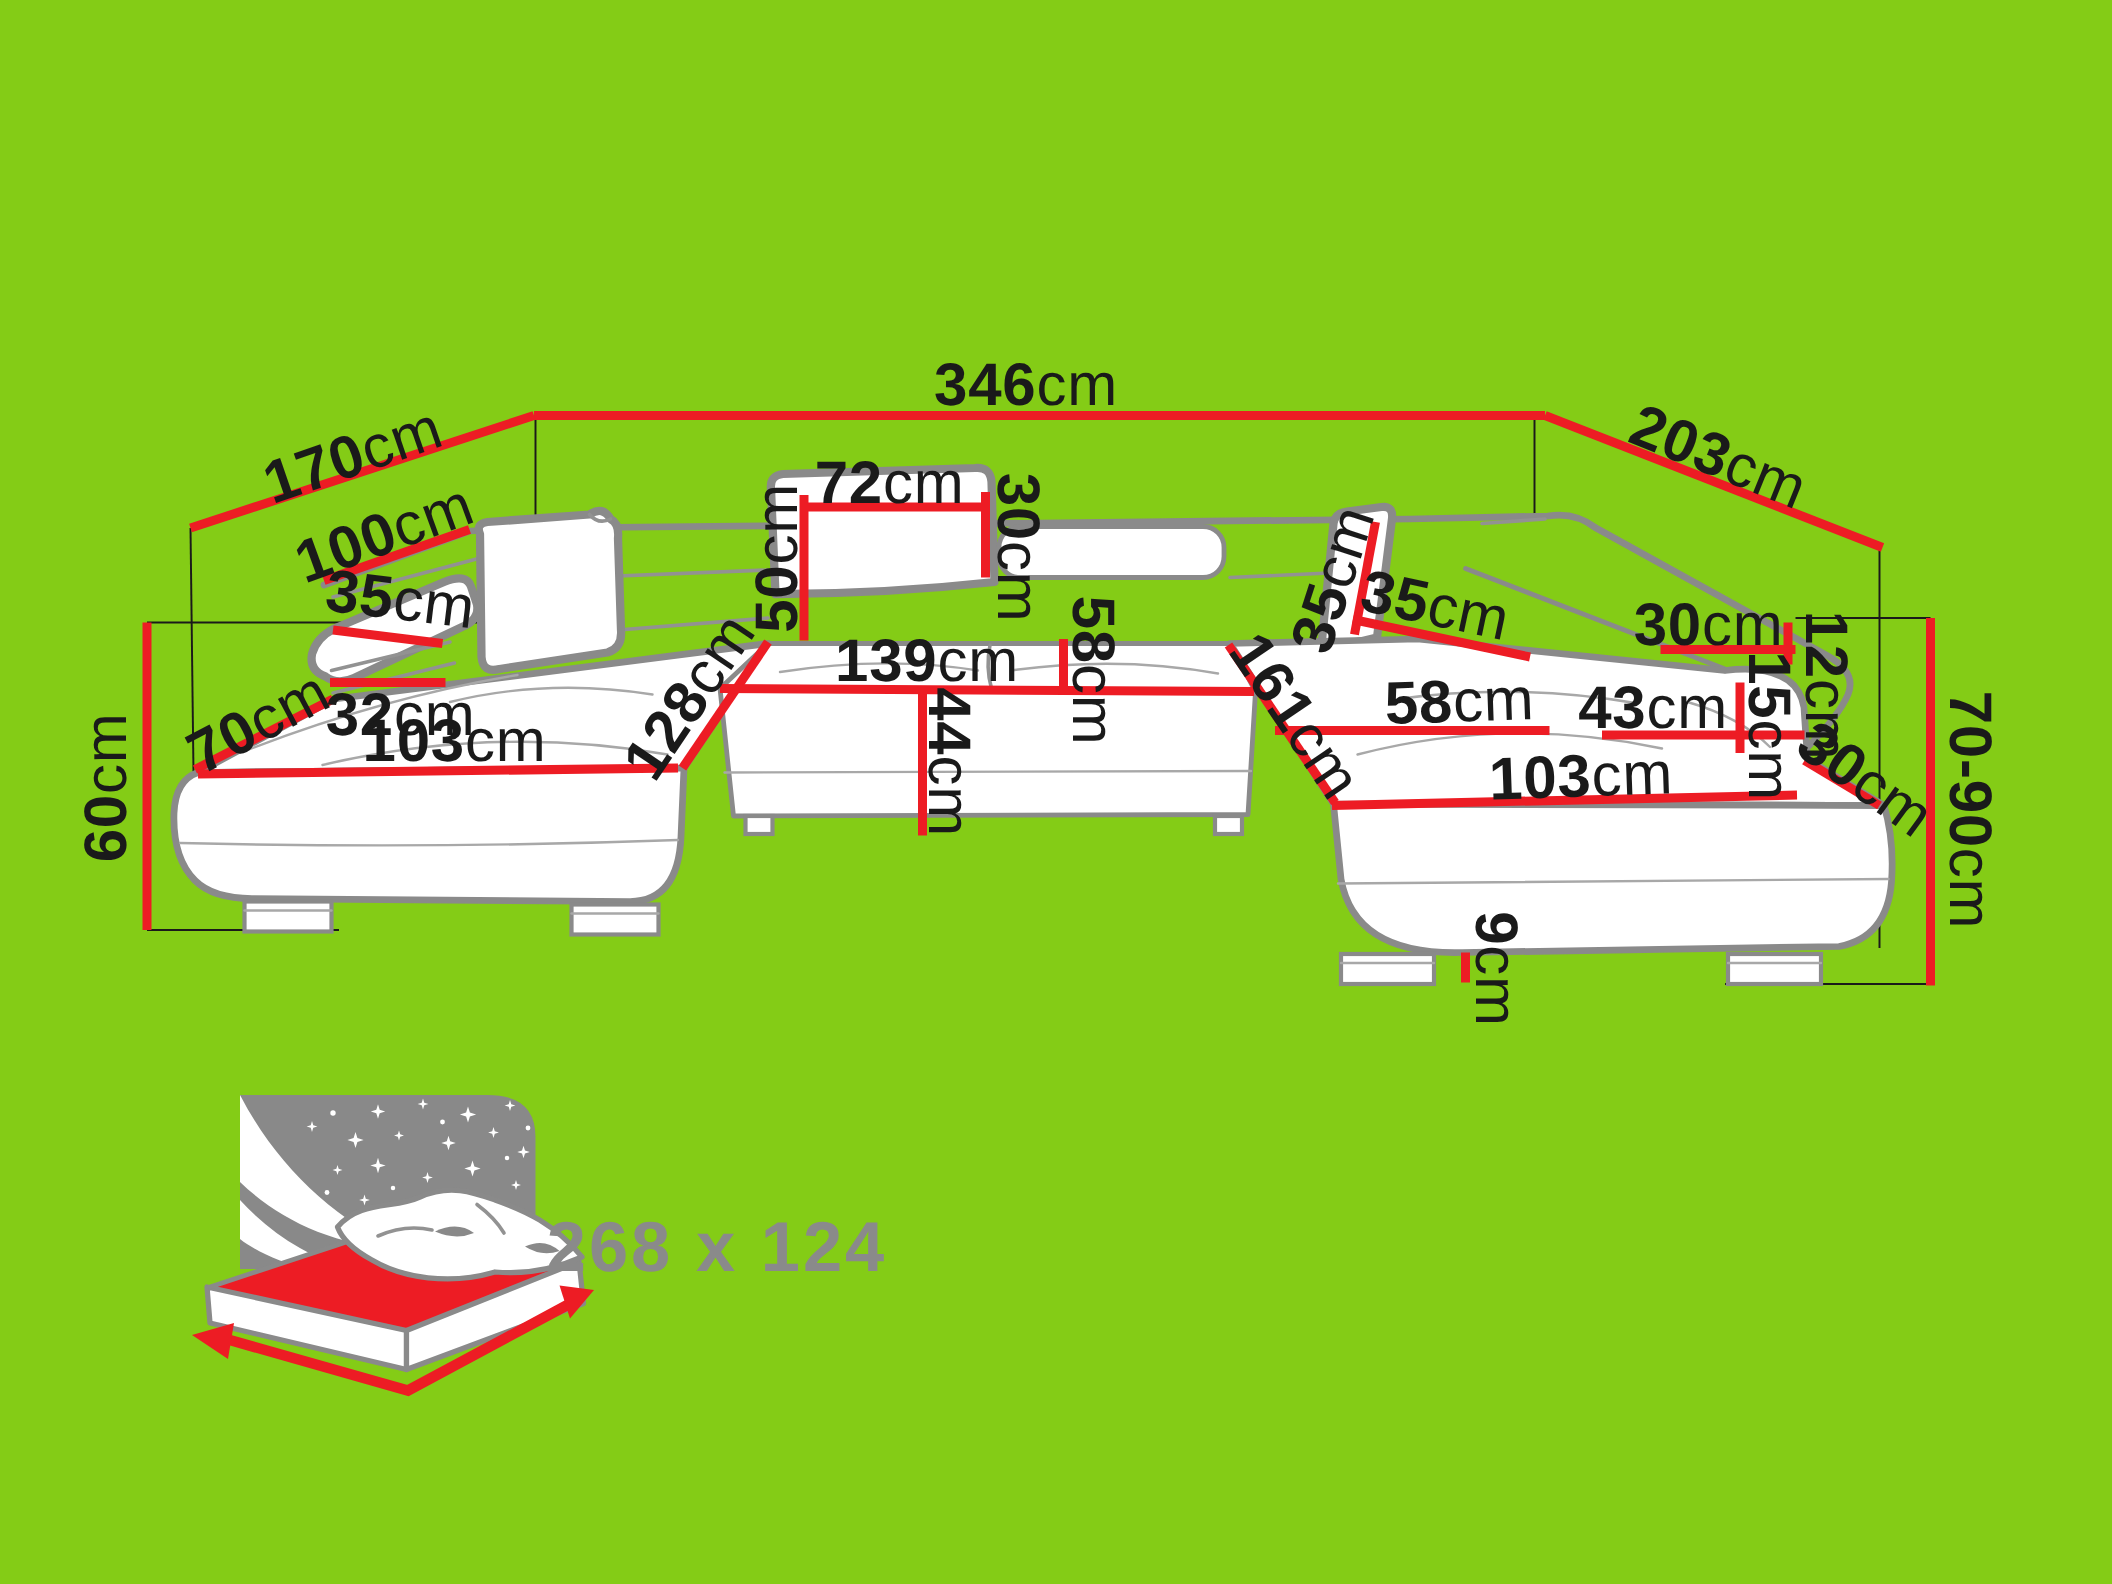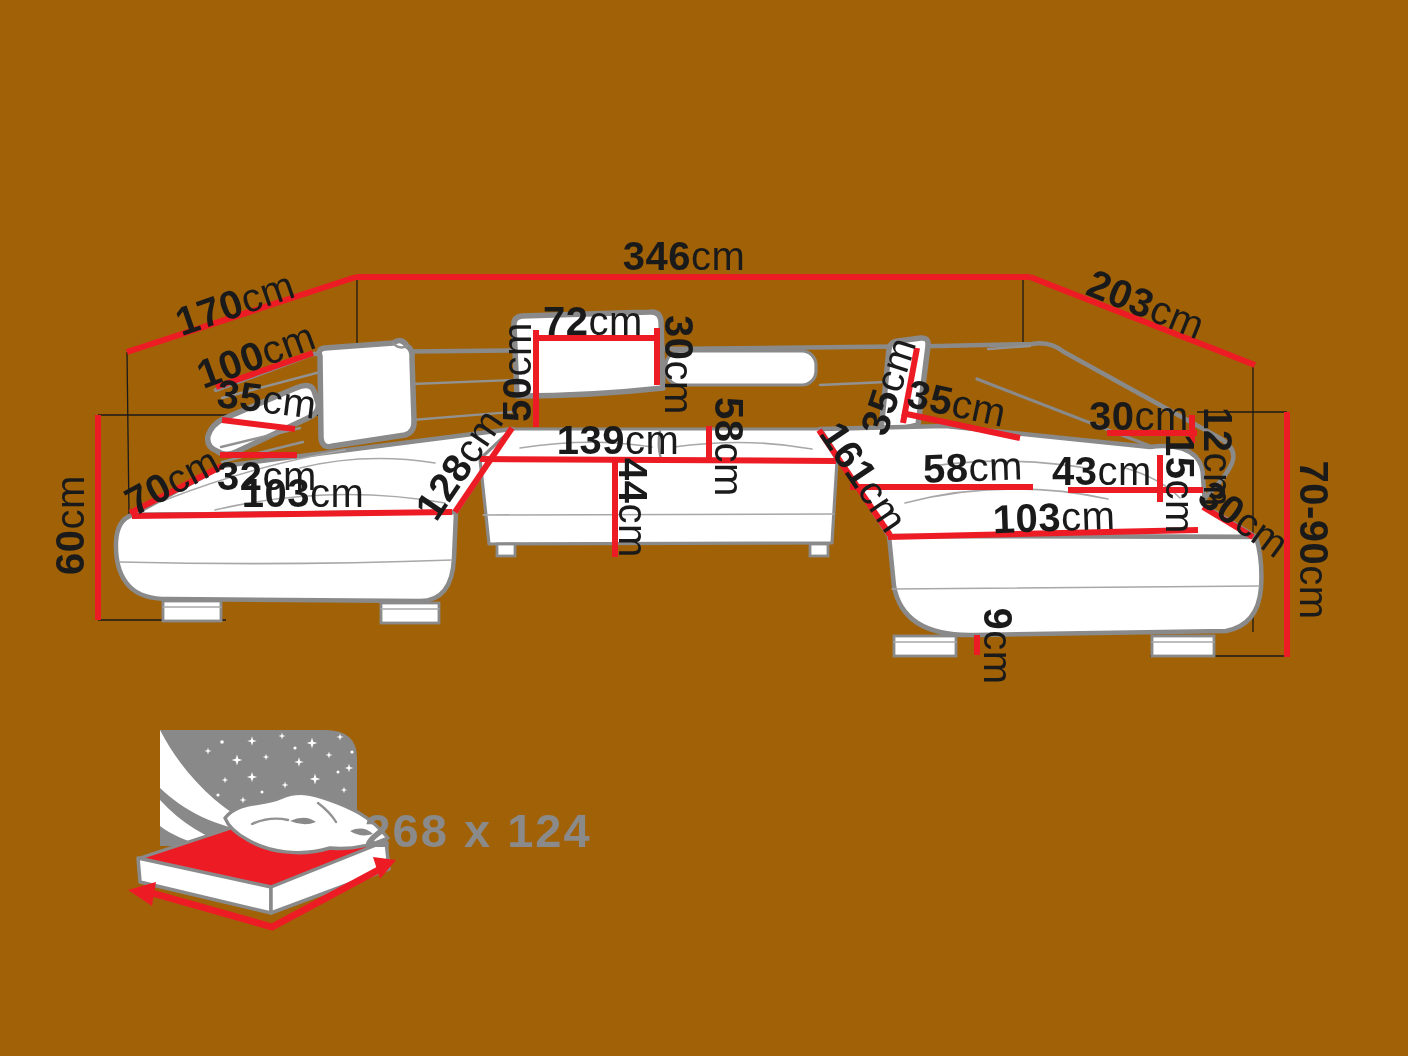--- a/index.html
+++ b/index.html
@@ -1,16 +1,16 @@
 <!DOCTYPE html>
 <html><head>
 <meta charset="utf-8">
 <style>
   html,body{margin:0;padding:0;background:#fff;}
-  .stage{position:relative;width:1408px;height:1056px;background:#a16207;overflow:hidden;}
+  .stage{position:relative;width:1408px;height:1056px;background:#84cc16;overflow:hidden;}
   svg{display:block;}
   svg text{fill:#1a1a1a;font-family:"Liberation Sans",sans-serif;font-size:40px;}
   .num{font-weight:700;letter-spacing:.5px;}
   .unit{font-weight:400;letter-spacing:.5px;}
   .bedtxt{fill:#8a8a8a;font-weight:700;font-size:47px;letter-spacing:2px;}
   .s1{stroke:#a8a8a8;stroke-width:1.6;fill:none;stroke-linecap:round;}
   .s2{stroke:#929292;stroke-width:2.4;fill:none;stroke-linecap:round;}
   .s3{stroke:#8a8a8a;stroke-width:3.2;fill:none;stroke-linecap:round;stroke-linejoin:round;}
   .s4{stroke:#8a8a8a;stroke-width:4.5;fill:none;stroke-linecap:round;stroke-linejoin:round;}
   .s5{stroke:#8a8a8a;stroke-width:5.5;fill:none;stroke-linecap:round;stroke-linejoin:round;}

